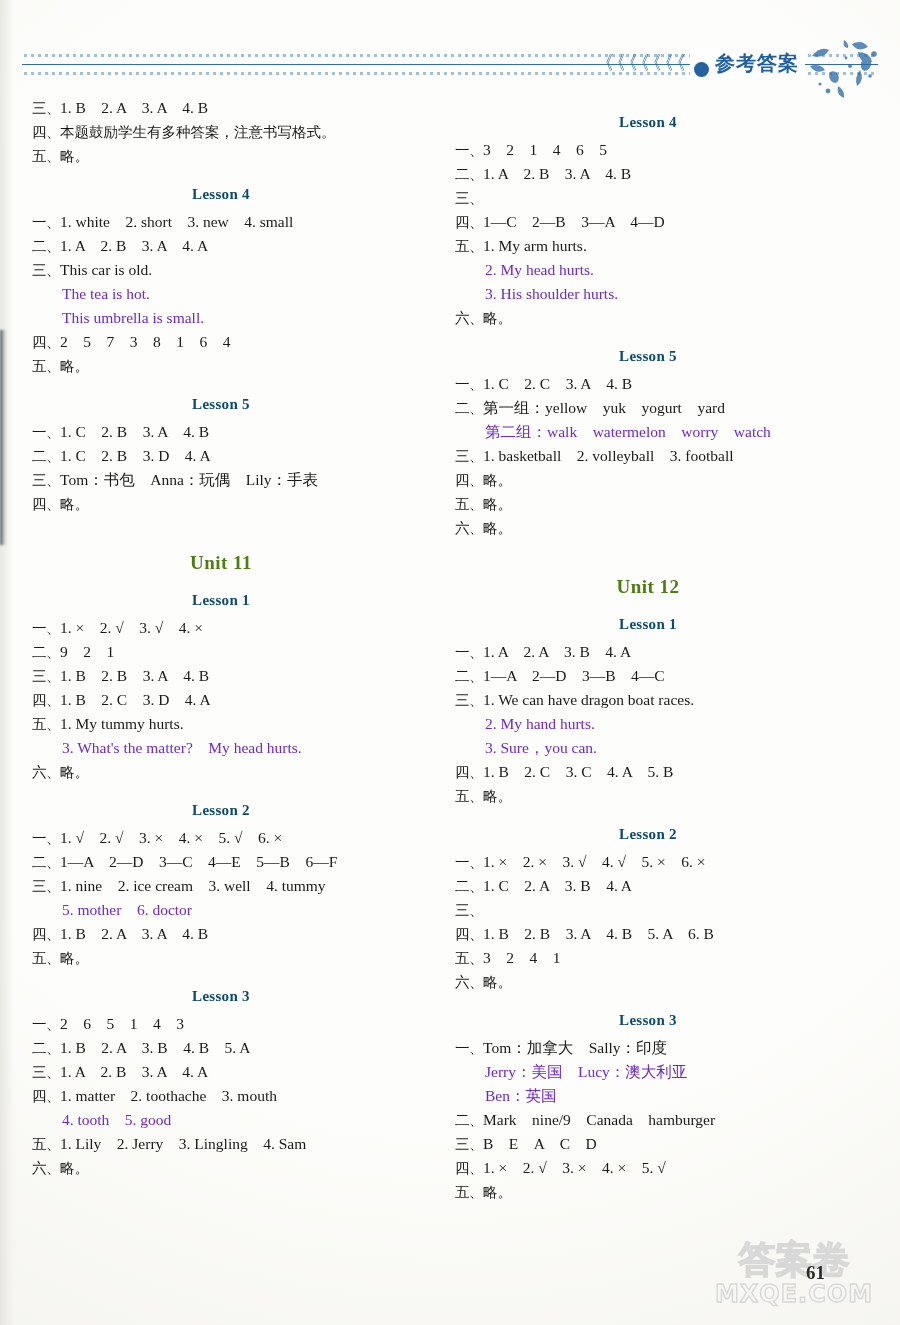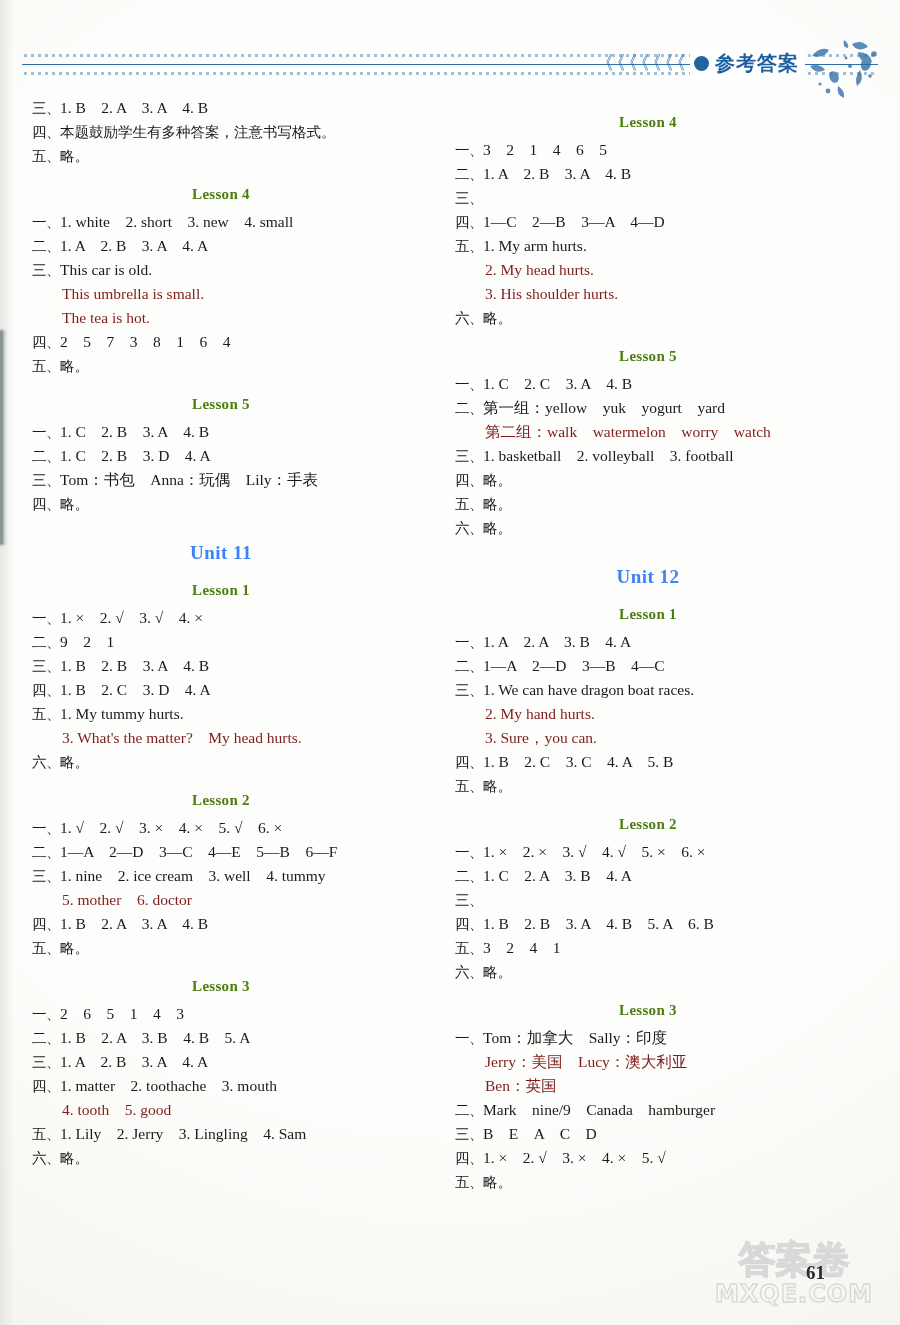--- a/index.html
+++ b/index.html
@@ -62,21 +62,21 @@
     font-size: 15px;
     line-height: 15px;
     color: #2e6ea8;
     font-family: "DejaVu Sans", sans-serif;
     transform: scaleY(1.25);
   }
   .hdr-title-wrap {
     position: absolute;
     left: 690px; top: 20px;
     display: flex;
-    align-items: center;
+    align-items: flex-end;
     gap: 6px;
     background: #ffffff;
     padding: 2px 6px 2px 4px;
   }
   .hdr-dot {
     width: 15px; height: 15px;
     border-radius: 50%;
     background: #2463a0;
     flex: none;
   }
@@ -102,30 +102,30 @@
     width: 392px;
   }
   .col-left  { left: 32px; }
   .col-right { left: 455px; }
 
   .unit-head {
     text-align: center;
     font-family: "Liberation Serif", serif;
     font-weight: bold;
     font-size: 19px;
-    color: #3b82f6;
-    margin: 26px 0 8px 0;
+    color: #4d7c0f;
+    margin: 36px 0 8px 0;
     letter-spacing: .5px;
   }
   .lesson-head {
     text-align: center;
     font-family: "Liberation Serif", serif;
     font-weight: bold;
     font-size: 15px;
-    color: #4d7c0f;
+    color: #0c4a6e;
     margin: 18px 0 7px 0;
     letter-spacing: .3px;
   }
   .col-left .unit-head, .col-left .lesson-head { padding-right: 14px; }
   .col-right .unit-head, .col-right .lesson-head { padding-right: 6px; }
 
   .ans {
     display: flex;
     align-items: baseline;
     font-size: 15.5px;
@@ -140,21 +140,21 @@
     letter-spacing: -0.5px;
   }
   .ans-body {
     font-family: "Liberation Serif", serif;
     font-size: 15.5px;
   }
   .cont {
     padding-left: 30px;
     font-size: 15.5px;
     line-height: 24px;
-    color: #7f1d1d;
+    color: #6d28d9;
     font-family: "Liberation Serif", serif;
     white-space: nowrap;
   }
   .cjk { font-family: "DejaVu Sans", "Liberation Sans", sans-serif; font-size: 14.5px; }
 
   
   .watermark {
     position: absolute;
     left: 706px; top: 1232px;
     width: 176px; height: 86px;
@@ -227,22 +227,22 @@
         <span class="ans-body">1. white　2. short　3. new　4. small</span>
       </div>
       <div class="ans">
         <span class="ans-num">二、</span>
         <span class="ans-body">1. A　2. B　3. A　4. A</span>
       </div>
       <div class="ans">
         <span class="ans-num">三、</span>
         <span class="ans-body">This car is old.</span>
       </div>
+      <div class="cont">The tea is hot.</div>
       <div class="cont">This umbrella is small.</div>
-      <div class="cont">The tea is hot.</div>
       <div class="ans">
         <span class="ans-num">四、</span>
         <span class="ans-body">2　5　7　3　8　1　6　4</span>
       </div>
       <div class="ans">
         <span class="ans-num">五、</span>
         <span class="ans-body cjk">略。</span>
       </div>
       <div class="lesson-head">Lesson 5</div>
       <div class="ans">

